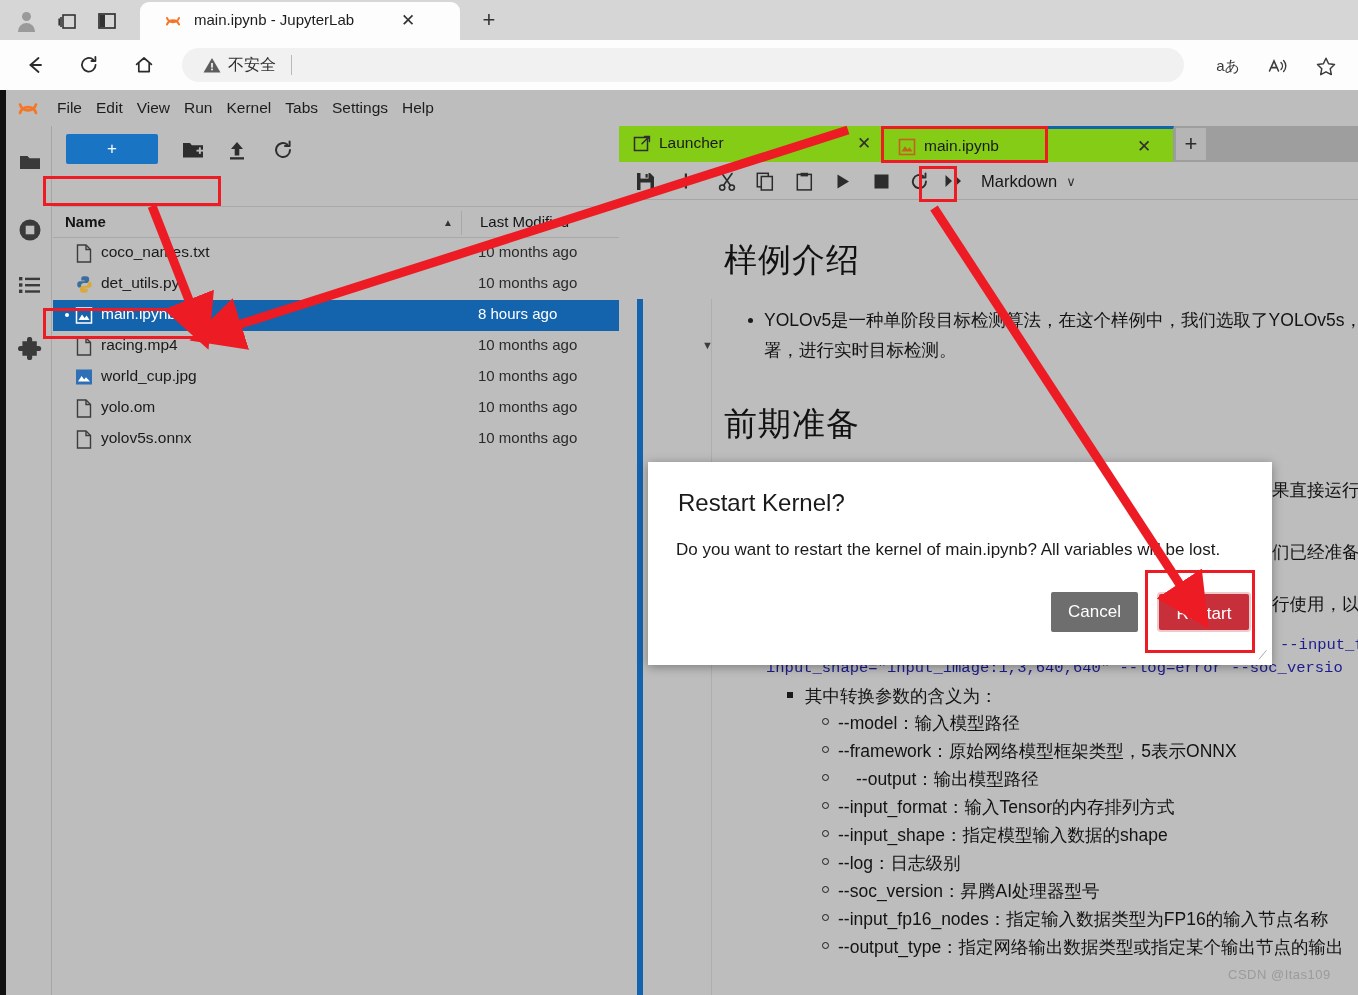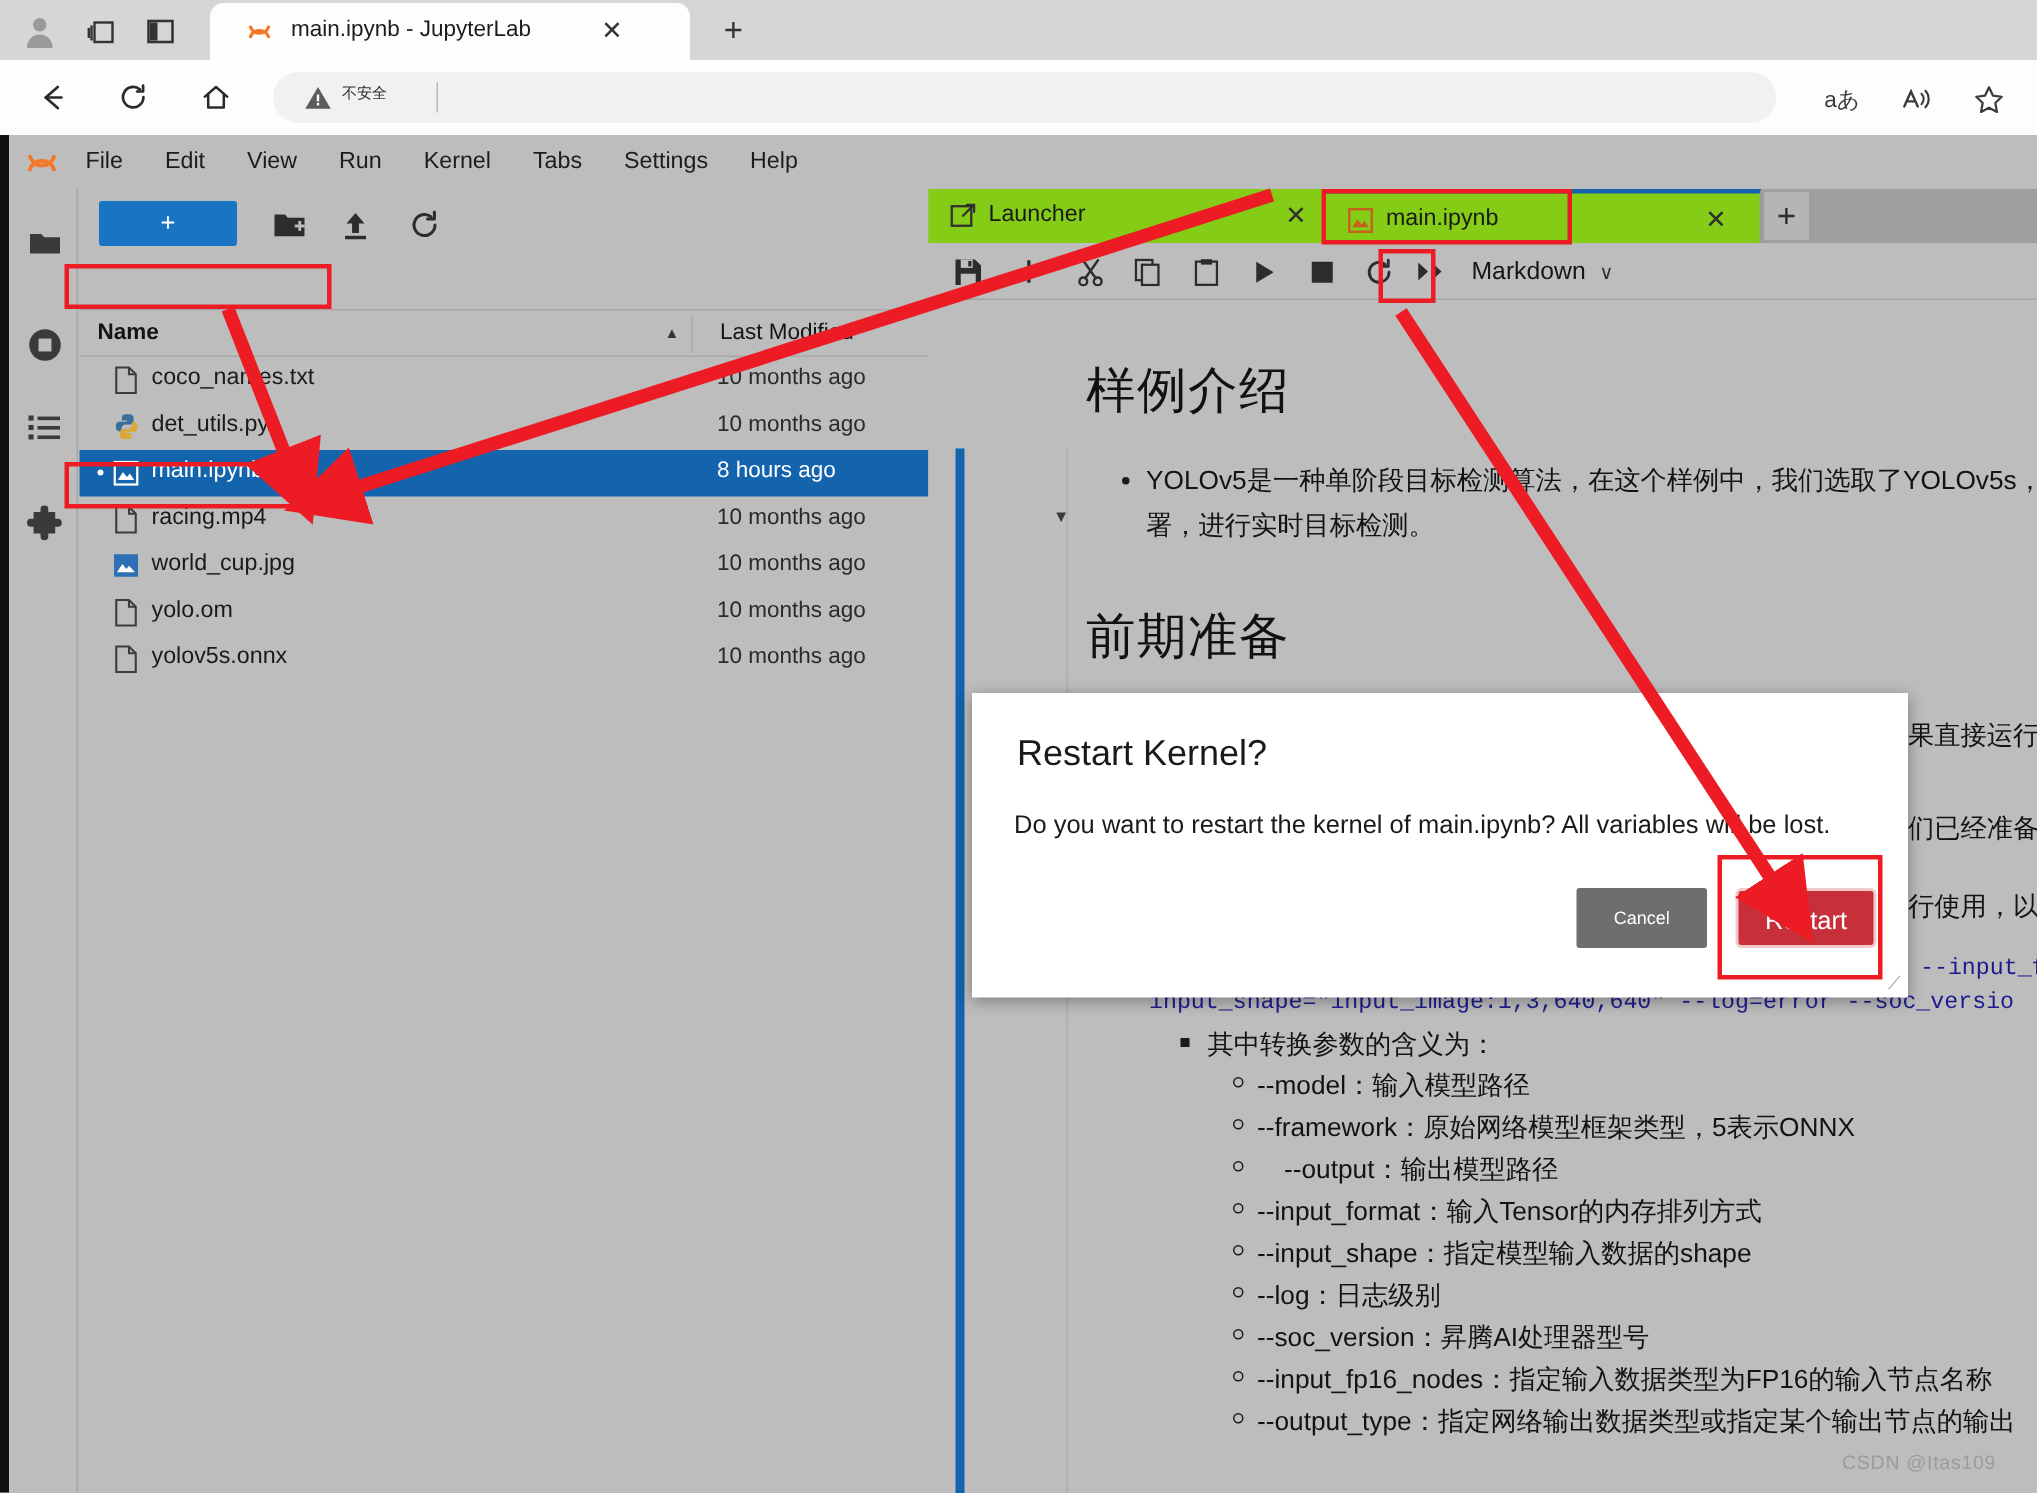--- a/index.html
+++ b/index.html
@@ -32,39 +32,39 @@
 
   #navbar{ position:absolute; left:0; top:40px; width:1358px; height:50px;
     background:#fdfdfd; }
   .nav-btn{ position:absolute; top:10px; width:30px; height:30px; color:#2b2b2b;
     display:flex; align-items:center; justify-content:center; }
   #back-btn{ left:20px; } #reload-btn{ left:74px; } #home-btn{ left:129px; }
 
   #urlbar{ position:absolute; left:182px; top:8px; width:1002px; height:34px;
     background:#f1f1f1; border-radius:17px; }
   #warn-icon{ position:absolute; left:20px; top:7px; width:20px; height:20px; }
-  #security-label{ position:absolute; left:46px; top:7px; font-size:10px; color:#2f2f2f; }
+  #security-label{ position:absolute; left:46px; top:7px; font-size:16px; color:#2f2f2f; }
   #url-div{ position:absolute; left:109px; top:7px; width:1px; height:20px; background:#b9b9b9;}
   #url-text{ position:absolute; left:128px; top:7px; font-size:15px; color:#6a6a6a;
     white-space:nowrap; }
   #url-text .host{ color:#1c1c1c; }
   .ubtn{ position:absolute; top:14px; height:24px; color:#3b3b3b; font-size:14px;
     display:flex; align-items:center; justify-content:center;}
   #translate-btn{ left:1212px; width:32px; font-size:15px;}
   #readaloud-btn{ left:1264px; width:28px;}
   #favorite-btn{ left:1312px; width:28px;}
 
   
   #jlab{ position:absolute; left:0; top:90px; width:1358px; height:905px;
     background:#bdbdbd; border-left:6px solid #111; }
   #menubar{ position:absolute; left:0; top:0; width:1352px; height:36px;
     background:#bdbdbd; }
   #jlab-logo{ position:absolute; left:10px; top:6px; width:24px; height:24px;}
   #menu-items{ position:absolute; left:48px; top:0; height:36px; display:flex;
-    align-items:center; gap:22px;}
+    align-items:center; gap:8px;}
   .menu-item{ font-size:15.5px; color:#1d1d1d; padding:2px 3px; }
 
   #sidebar{ position:absolute; left:0; top:36px; width:46px; height:869px;
     background:#bdbdbd; border-right:1px solid #a6a6a6;}
   .side-ico{ position:absolute; left:10px; width:28px; height:28px; color:#3a3a3a;
     display:flex; align-items:center; justify-content:center;}
   #side-files{ top:22px; } #side-running{ top:90px; }
   #side-toc{ top:145px; } #side-ext{ top:210px; }
 
   #filepanel{ position:absolute; left:47px; top:36px; width:566px; height:869px;
@@ -160,21 +160,21 @@
   .li2-mark{ position:absolute; width:6px; height:6px; background:#1a1a1a;}
   .li3{ position:absolute; font-size:17.5px; color:#131313; white-space:nowrap;}
   .li3-mark{ position:absolute; width:7px; height:7px; border:1.5px solid #1a1a1a;
     border-radius:50%;}
   #dialog{ position:absolute; left:648px; top:462px; width:624px; height:203px;
     background:#fff; box-shadow:0 2px 10px rgba(0,0,0,.35);}
   #dlg-title{ position:absolute; left:30px; top:27px; font-size:24px; color:#1a1a1a;}
   #dlg-body{ position:absolute; left:28px; top:75px; width:560px; font-size:17px;
     color:#1a1a1a; line-height:26px;}
   #dlg-cancel{ position:absolute; left:403px; top:130px; width:87px; height:40px;
-    background:#6e6e6e; color:#fff; font-size:12px; text-align:center; line-height:40px;
+    background:#6e6e6e; color:#fff; font-size:17px; text-align:center; line-height:40px;
     border-radius:2px;}
   #dlg-restart{ position:absolute; left:509px; top:130px; width:94px; height:40px;
     background:#c7303a; color:#fff; font-size:17px; text-align:center; line-height:40px;
     border-radius:4px; border:2px solid #f2c9cb;}
   #dlg-resize{ position:absolute; right:5px; bottom:3px; font-size:12px; color:#999;
     transform:rotate(0deg);}
 
   
   .anno-box{ position:absolute; border:3px solid #ed1c24; pointer-events:none; }
   #anno-path{ left:43px; top:176px; width:178px; height:30px; }

